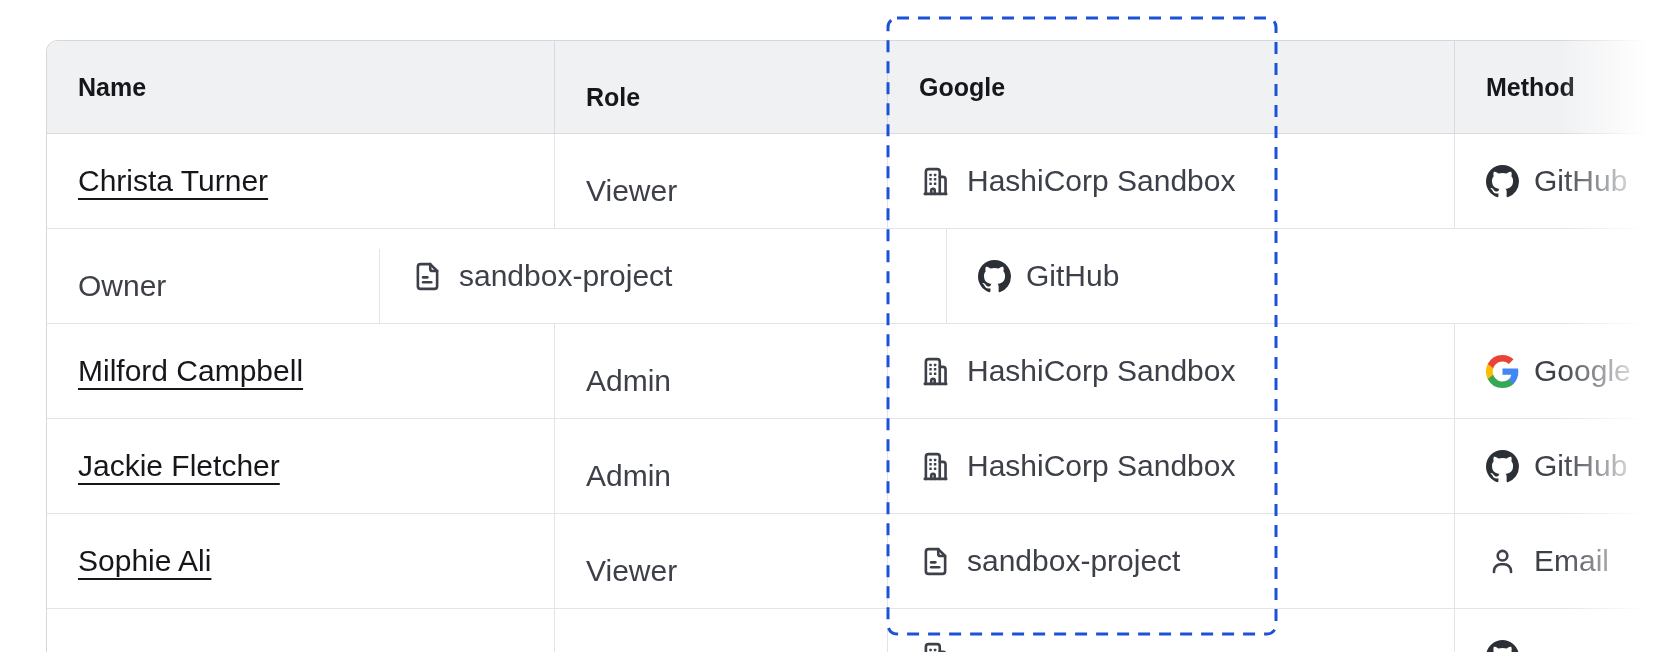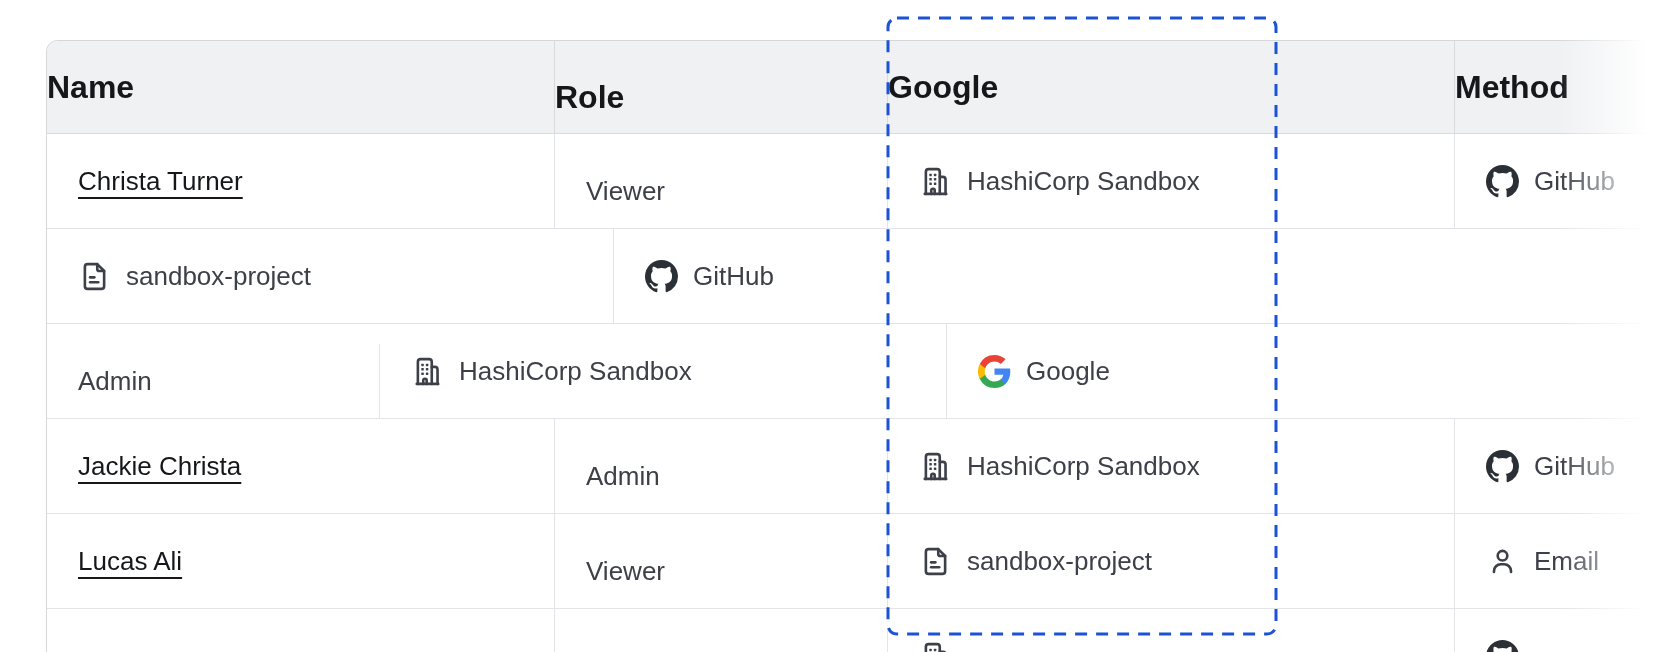--- a/index.html
+++ b/index.html
@@ -21,31 +21,31 @@
     position:absolute;left:46px;top:40px;width:1780px;
     border:1px solid var(--outer-border);border-bottom:none;
     border-radius:12px 12px 0 0;background:#fff;
   }
   .thead{
     display:flex;height:93px;background:var(--header-bg);
     border-bottom:1px solid var(--header-divider);
     border-radius:12px 12px 0 0;
   }
   .th{
-    display:flex;align-items:center;
-    font-size:32px;font-weight:700;color:var(--text-strong);
+    display:flex;align-items:center;padding-left:31px;
+    font-size:25px;font-weight:700;color:var(--text-strong);
     border-right:1px solid var(--header-divider);
   }
   .tr{
     display:flex;height:95px;background:#fff;
     border-bottom:1px solid var(--divider);
   }
   .td{
     display:flex;align-items:center;gap:15px;padding-left:31px;
-    font-size:26px;color:var(--text-body);
+    font-size:30px;color:var(--text-body);
     border-right:1px solid var(--divider);
     text-align:center;
   }
   .col-name{width:508px;}
   .col-role{width:333px;margin-top:20px;}
   .col-scope{width:567px;}
   .col-method{flex:1;border-right:none !important;}
   .name-link{
     color:var(--text-strong);font-weight:500;text-decoration:underline;
     text-decoration-thickness:2px;text-underline-offset:7px;cursor:pointer;
@@ -106,20 +106,23 @@
         <span class="icon">
             <svg viewBox="0 0 16 16" fill="#2b2f36">
               <path d="M8 0C3.58 0 0 3.58 0 8c0 3.54 2.29 6.53 5.47 7.59.4.07.55-.17.55-.38 0-.19-.01-.82-.01-1.49-2.01.37-2.53-.49-2.69-.94-.09-.23-.48-.94-.82-1.13-.28-.15-.68-.52-.01-.53.63-.01 1.08.58 1.23.82.72 1.21 1.87.87 2.33.66.07-.52.28-.87.51-1.07-1.78-.2-3.64-.89-3.64-3.95 0-.87.31-1.59.82-2.15-.08-.2-.36-1.02.08-2.12 0 0 .67-.21 2.2.82.64-.18 1.32-.27 2-.27s1.36.09 2 .27c1.53-1.04 2.2-.82 2.2-.82.44 1.1.16 1.92.08 2.12.51.56.82 1.27.82 2.15 0 3.07-1.87 3.75-3.65 3.95.29.25.54.73.54 1.48 0 1.07-.01 1.93-.01 2.2 0 .21.15.46.55.38A8.01 8.01 0 0 0 16 8c0-4.42-3.58-8-8-8z"></path>
             </svg>
           </span>
         <span>GitHub</span>
       </div>
     </div>
 
     <div class="tr">
+      <div class="td col-role">
+        <span>Owner</span>
+      </div>
       <div class="td col-scope">
         <span class="icon">
             <svg viewBox="0 0 24 24" fill="none" stroke="#3d4049" stroke-width="1.9" stroke-linecap="round" stroke-linejoin="round">
               <path d="M14 3H7a2 2 0 0 0-2 2v14a2 2 0 0 0 2 2h10a2 2 0 0 0 2-2V8z"></path>
               <path d="M14 3v3.5A1.5 1.5 0 0 0 15.5 8H19"></path>
               <path d="M8.8 12.6h3.1"></path>
               <path d="M8.8 16.2h5.9"></path>
             </svg>
           </span>
         <span>sandbox-project</span>
@@ -128,20 +131,23 @@
         <span class="icon">
             <svg viewBox="0 0 16 16" fill="#2b2f36">
               <path d="M8 0C3.58 0 0 3.58 0 8c0 3.54 2.29 6.53 5.47 7.59.4.07.55-.17.55-.38 0-.19-.01-.82-.01-1.49-2.01.37-2.53-.49-2.69-.94-.09-.23-.48-.94-.82-1.13-.28-.15-.68-.52-.01-.53.63-.01 1.08.58 1.23.82.72 1.21 1.87.87 2.33.66.07-.52.28-.87.51-1.07-1.78-.2-3.64-.89-3.64-3.95 0-.87.31-1.59.82-2.15-.08-.2-.36-1.02.08-2.12 0 0 .67-.21 2.2.82.64-.18 1.32-.27 2-.27s1.36.09 2 .27c1.53-1.04 2.2-.82 2.2-.82.44 1.1.16 1.92.08 2.12.51.56.82 1.27.82 2.15 0 3.07-1.87 3.75-3.65 3.95.29.25.54.73.54 1.48 0 1.07-.01 1.93-.01 2.2 0 .21.15.46.55.38A8.01 8.01 0 0 0 16 8c0-4.42-3.58-8-8-8z"></path>
             </svg>
           </span>
         <span>GitHub</span>
       </div>
     </div>
 
     <div class="tr">
+      <div class="td col-name">
+        <a class="name-link">Milford Campbell</a>
+      </div>
       <div class="td col-role">
         <span>Admin</span>
       </div>
       <div class="td col-scope">
         <span class="icon">
             <svg viewBox="0 0 24 24" fill="none" stroke="#3d4049" stroke-width="1.9" stroke-linecap="round" stroke-linejoin="round">
               <path d="M15.1 21V5a2 2 0 0 0-2-2H7a2 2 0 0 0-2 2v16"></path>
               <path d="M15.1 8.6h2.2a2 2 0 0 1 2 2V21"></path>
               <path d="M4.2 21h15.6"></path>
               <path d="M8.9 21v-2.6a1.1 1.1 0 0 1 1.1-1.1h.3a1.1 1.1 0 0 1 1.1 1.1V21"></path>
@@ -165,21 +171,21 @@
               <path fill="#FBBC05" d="M3.97 10.72a5.4 5.4 0 0 1 0-3.44V4.95H.96a9 9 0 0 0 0 8.1l3.01-2.33z"></path>
               <path fill="#EA4335" d="M9 3.58c1.32 0 2.5.45 3.44 1.35l2.58-2.59C13.46.9 11.42 0 9 0A9 9 0 0 0 .96 4.95l3.01 2.33C4.68 5.16 6.66 3.58 9 3.58z"></path>
             </svg>
           </span>
         <span>Google</span>
       </div>
     </div>
 
     <div class="tr">
       <div class="td col-name">
-        <a class="name-link">Jackie Christa</a>
+        <a class="name-link">Jackie Fletcher</a>
       </div>
       <div class="td col-role">
         <span>Admin</span>
       </div>
       <div class="td col-scope">
         <span class="icon">
             <svg viewBox="0 0 24 24" fill="none" stroke="#3d4049" stroke-width="1.9" stroke-linecap="round" stroke-linejoin="round">
               <path d="M15.1 21V5a2 2 0 0 0-2-2H7a2 2 0 0 0-2 2v16"></path>
               <path d="M15.1 8.6h2.2a2 2 0 0 1 2 2V21"></path>
               <path d="M4.2 21h15.6"></path>
@@ -201,21 +207,21 @@
             <svg viewBox="0 0 16 16" fill="#2b2f36">
               <path d="M8 0C3.58 0 0 3.58 0 8c0 3.54 2.29 6.53 5.47 7.59.4.07.55-.17.55-.38 0-.19-.01-.82-.01-1.49-2.01.37-2.53-.49-2.69-.94-.09-.23-.48-.94-.82-1.13-.28-.15-.68-.52-.01-.53.63-.01 1.08.58 1.23.82.72 1.21 1.87.87 2.33.66.07-.52.28-.87.51-1.07-1.78-.2-3.64-.89-3.64-3.95 0-.87.31-1.59.82-2.15-.08-.2-.36-1.02.08-2.12 0 0 .67-.21 2.2.82.64-.18 1.32-.27 2-.27s1.36.09 2 .27c1.53-1.04 2.2-.82 2.2-.82.44 1.1.16 1.92.08 2.12.51.56.82 1.27.82 2.15 0 3.07-1.87 3.75-3.65 3.95.29.25.54.73.54 1.48 0 1.07-.01 1.93-.01 2.2 0 .21.15.46.55.38A8.01 8.01 0 0 0 16 8c0-4.42-3.58-8-8-8z"></path>
             </svg>
           </span>
         <span>GitHub</span>
       </div>
     </div>
 
     <div class="tr">
       <div class="td col-name">
-        <a class="name-link">Lucas Ali</a>
+        <a class="name-link">Sophie Ali</a>
       </div>
       <div class="td col-role">
         <span>Viewer</span>
       </div>
       <div class="td col-scope">
         <span class="icon">
             <svg viewBox="0 0 24 24" fill="none" stroke="#3d4049" stroke-width="1.9" stroke-linecap="round" stroke-linejoin="round">
               <path d="M14 3H7a2 2 0 0 0-2 2v14a2 2 0 0 0 2 2h10a2 2 0 0 0 2-2V8z"></path>
               <path d="M14 3v3.5A1.5 1.5 0 0 0 15.5 8H19"></path>
               <path d="M8.8 12.6h3.1"></path>

